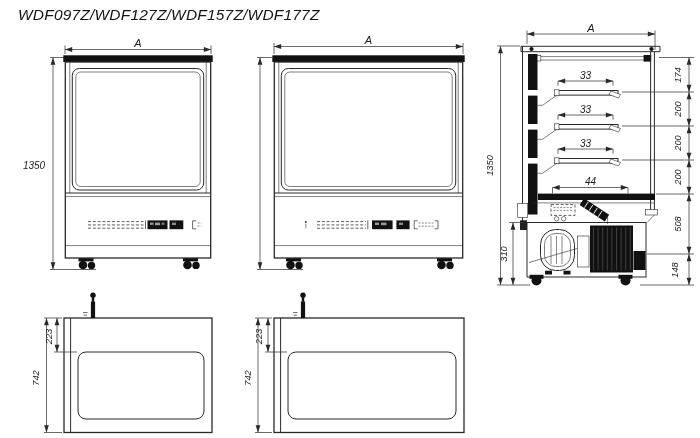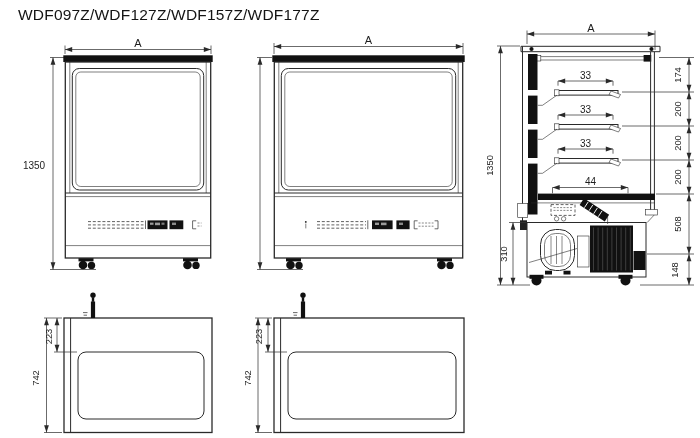--- a/index.html
+++ b/index.html
@@ -1,17 +1,17 @@
 <!DOCTYPE html>
 <html style="--line: #2a2a2a; --dark: #111111; --bg: #ffffff;"><head>
 <meta charset="utf-8">
 <style>
   :root{ --line:#2a2a2a; --dark:#111111; --bg:#ffffff; }
   html,body{ margin:0; padding:0; background:#e8e8e8; }
-  #stage{ width:700px; height:438px; background:var(--bg); position:relative; overflow:hidden; }
+  #stage{ width:700px; height:438px; background:var(--bg); position:relative; overflow:hidden;font-style:italic; }
   svg{ display:block; }
   .ln  { stroke:var(--line); stroke-width:1; fill:none; }
   .lnf { stroke:var(--line); stroke-width:1.3; fill:#ffffff; }
   .lnw { stroke:var(--line); stroke-width:1; fill:#ffffff; }
   .thin{ stroke-width:.6; }
   .dim { stroke:#3a3a3a; stroke-width:.75; fill:none; }
   .dsh { stroke-dasharray:3 1.8; stroke-width:.8; }
   .dsh2{ stroke-dasharray:2 1.3; stroke-width:.6; }
   .dk  { fill:var(--dark); stroke:none; }
   text { font-family:"Liberation Sans", sans-serif; fill:#1d1d1d; }

